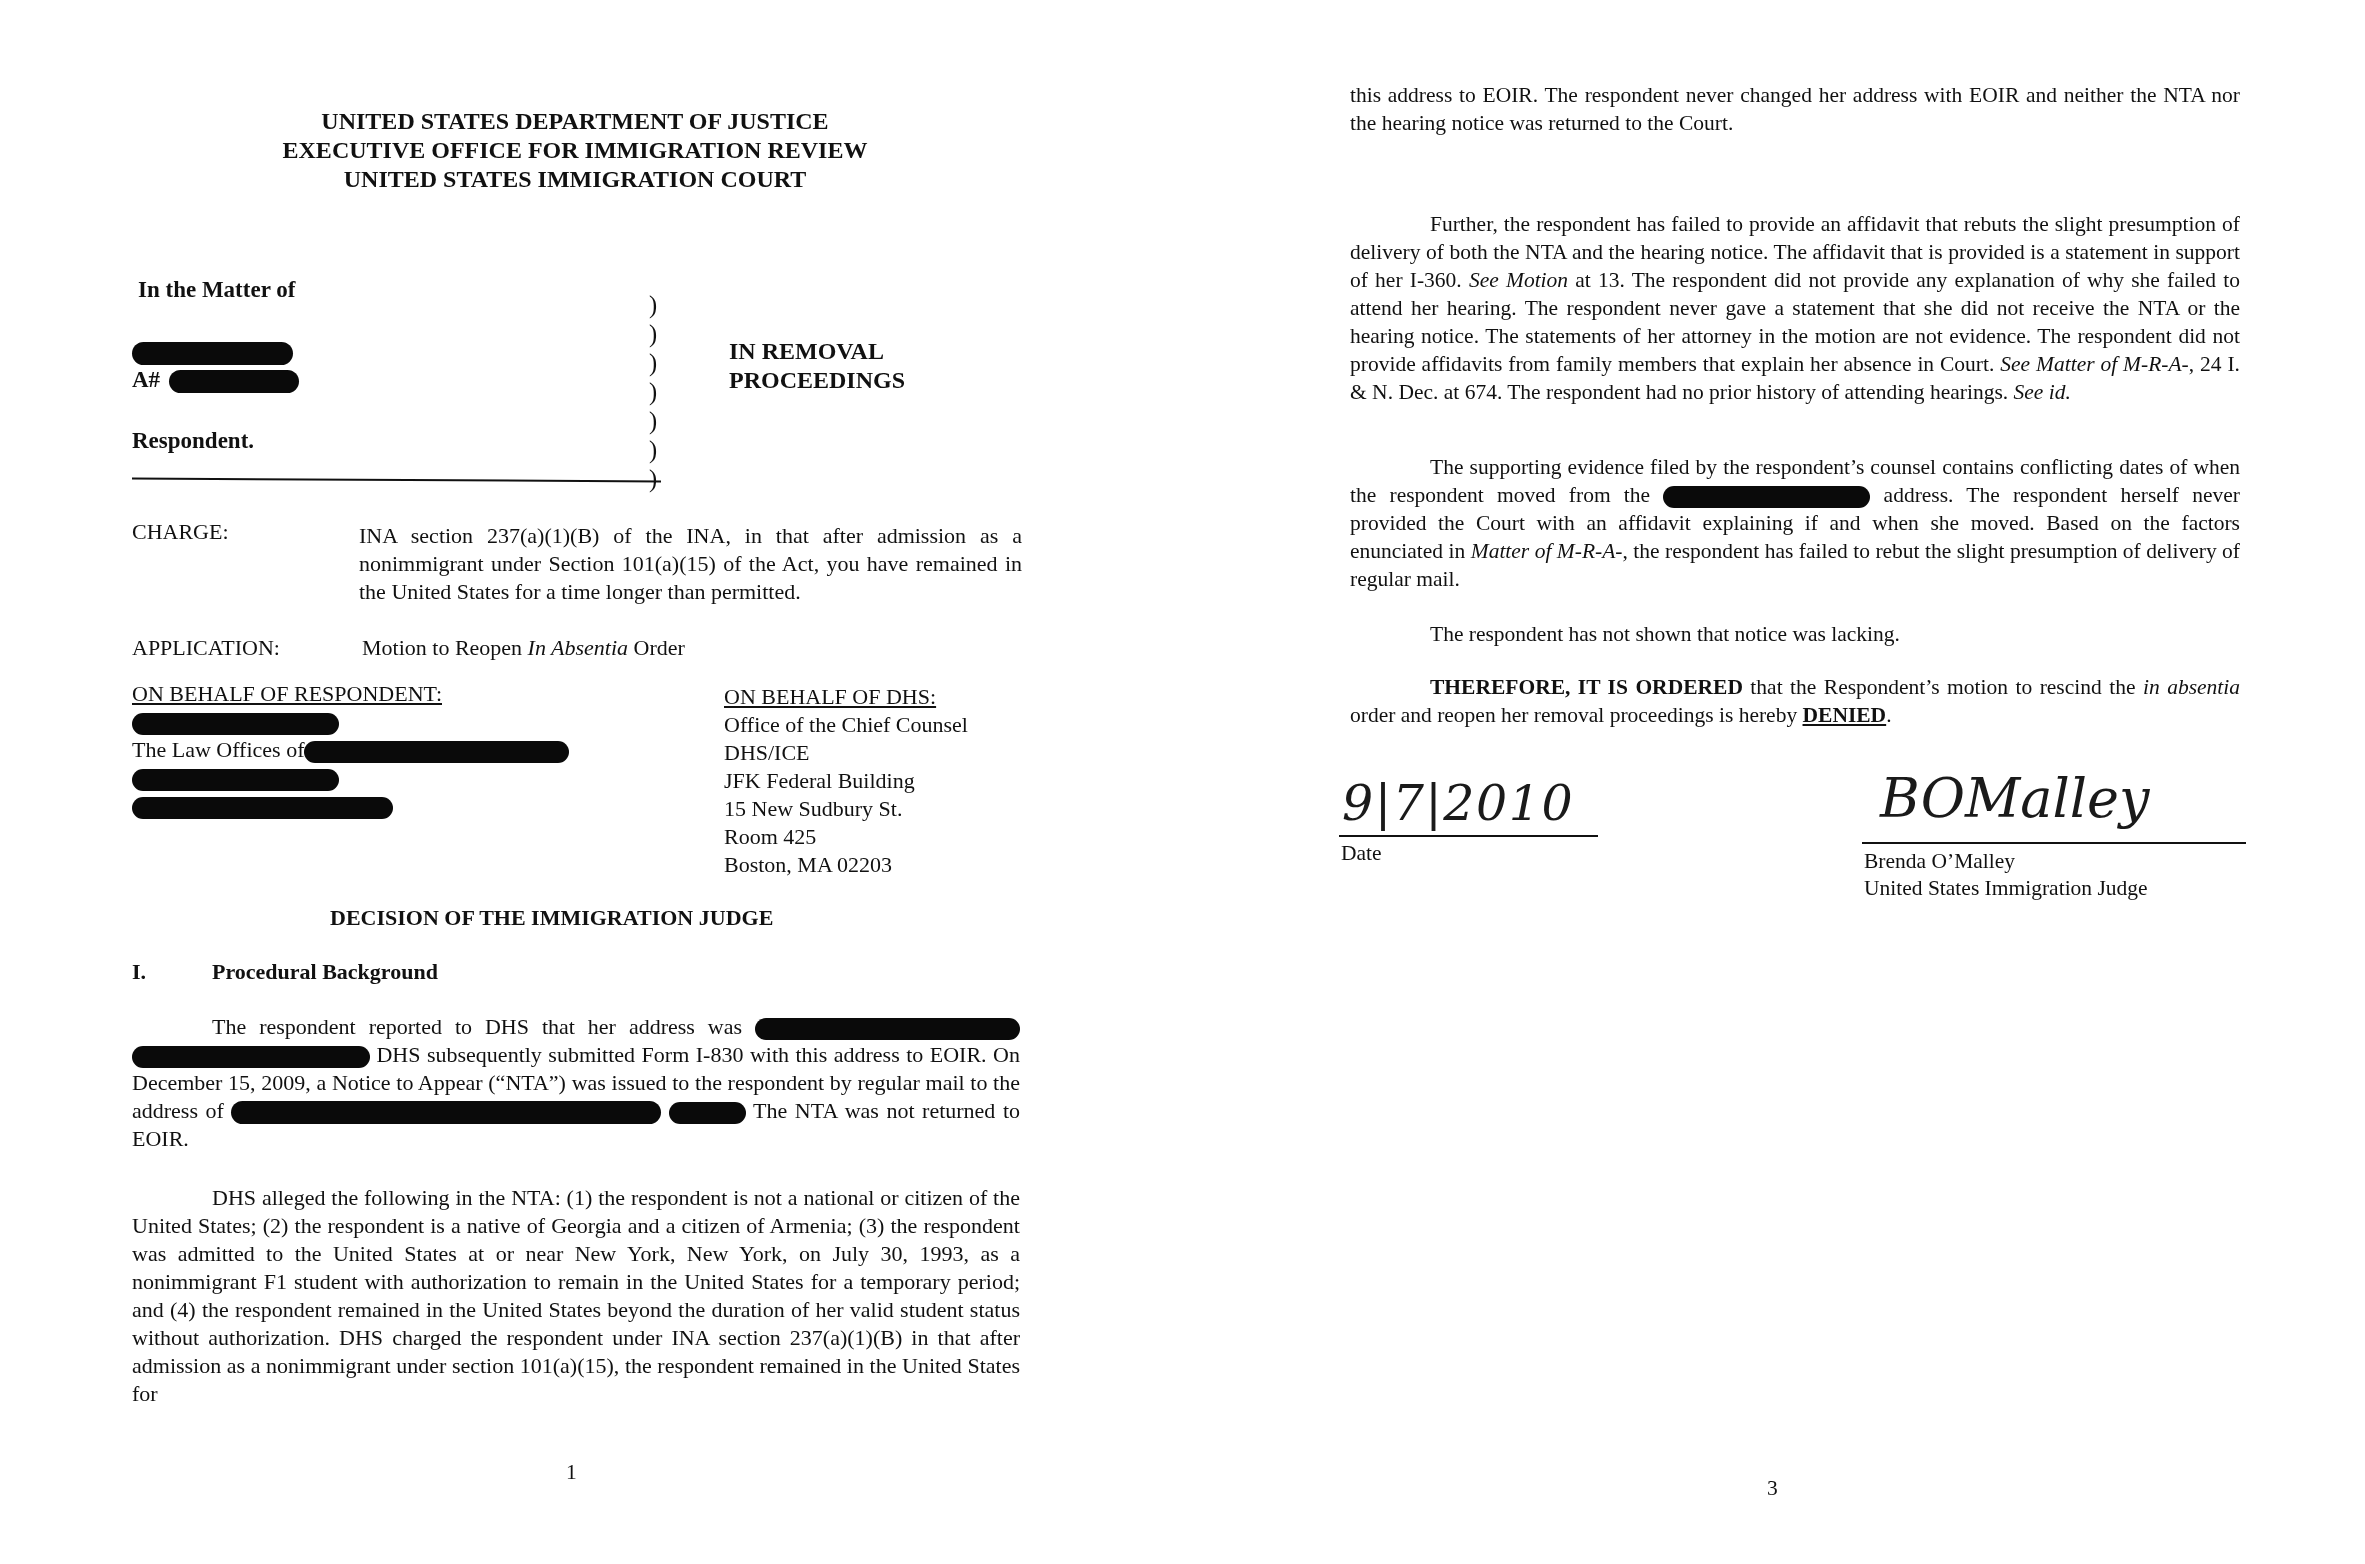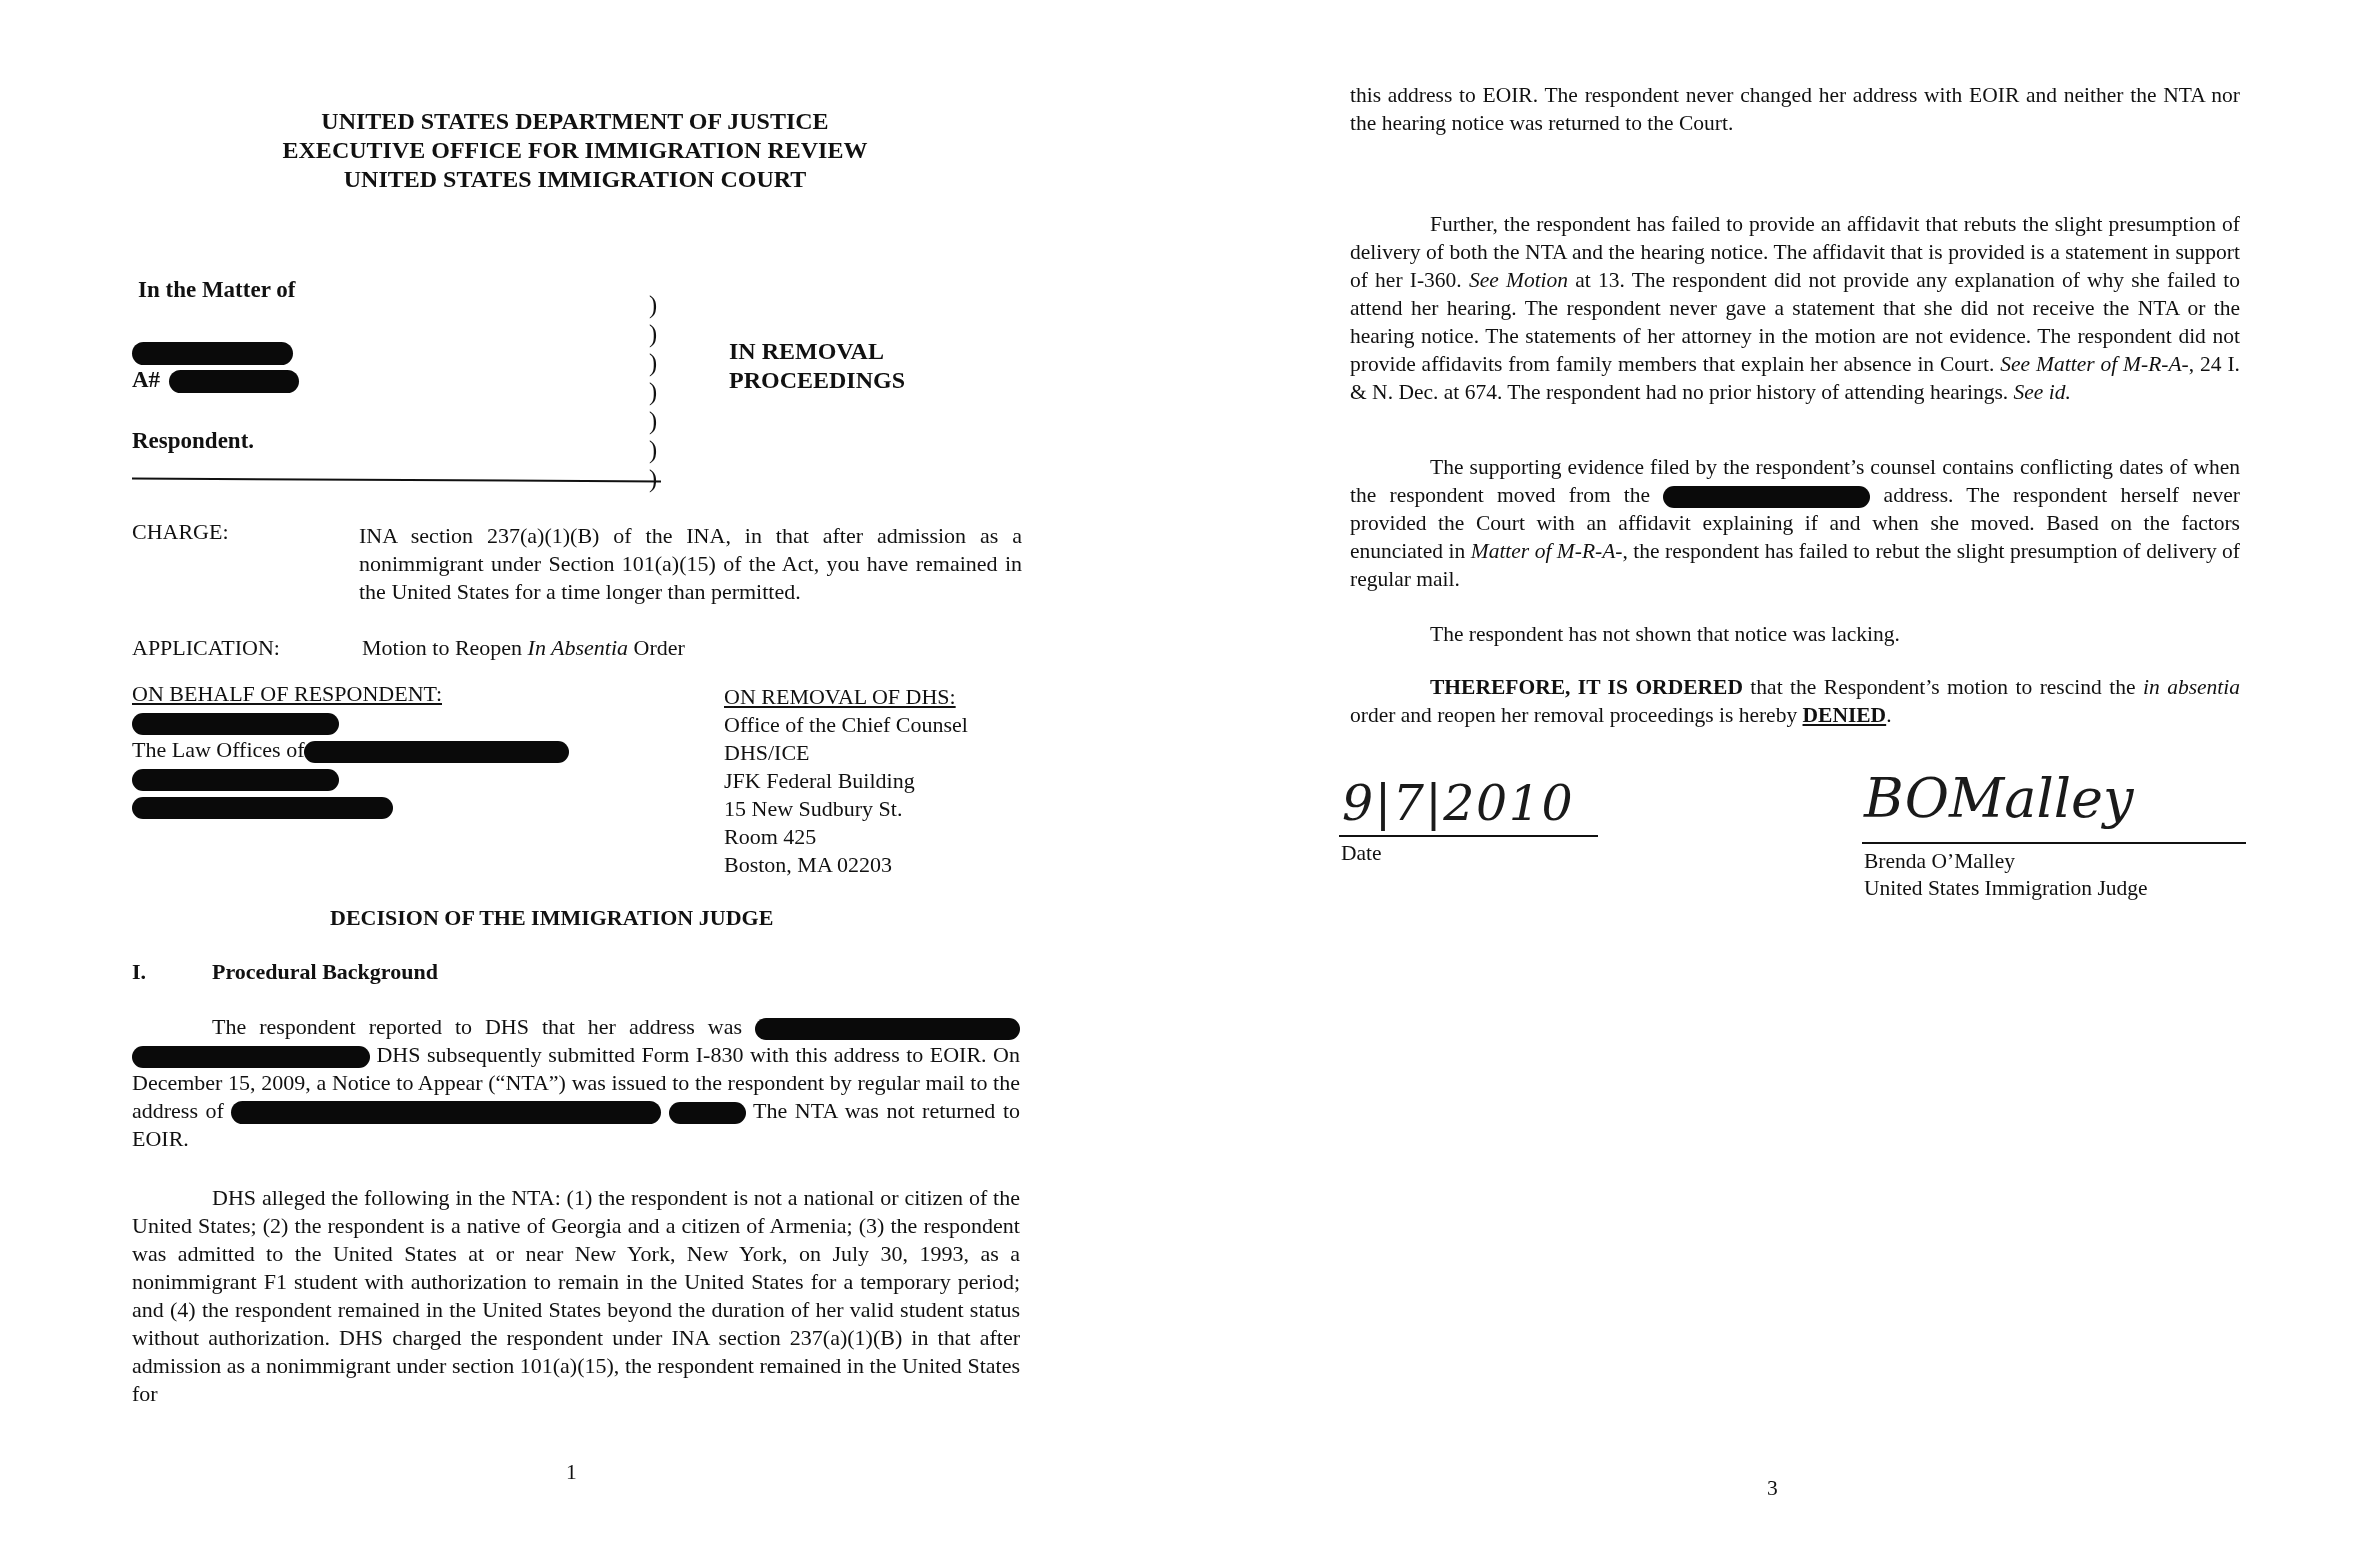--- a/index.html
+++ b/index.html
@@ -31,21 +31,21 @@
   .section-head .num { display:inline-block; width:80px; }
   .para { font-size:22px; line-height:28px; text-align:justify; text-align-last:left; }
   .para-left { left:132px; width:888px; }
   .indent { display:inline-block; width:80px; }
   .page-num { font-size:21.5px; }
 
   
   .para-right { left:169px; width:890px; font-size:21.5px; line-height:28px; }
   .sig-line { height:2.3px; background:#111; }
   .date-hand { font-family:"DejaVu Serif",serif; font-style:italic; font-size:49px; letter-spacing:1.5px; color:#1a1a1a; }
-  .sig-hand { font-family:"DejaVu Serif",serif; font-style:italic; font-size:54px; color:#1a1a1a; }
+  .sig-hand { font-family:"DejaVu Serif",serif; font-style:italic; font-size:54px; color:#1a1a1a;margin-left:16px; }
   .sig-text { font-size:21.5px; line-height:28px; }
   .denied { font-weight:bold; text-decoration:underline; }
 </style>
 </head>
 <body>
 
 <div class="page page-left">
 
   <div class="abs header">
     <div>UNITED STATES DEPARTMENT OF JUSTICE</div>
@@ -89,21 +89,21 @@
 
   <div class="abs counsel-left">
     <div class="ul">ON BEHALF OF RESPONDENT:</div>
     <div><span class="redact" style="width:207px;height:21.5px;"></span></div>
     <div><span>The Law Offices of</span><span class="redact" style="width:265px;height:21.5px;"></span></div>
     <div><span class="redact" style="width:207px;height:21.5px;"></span></div>
     <div><span class="redact" style="width:261px;height:21.5px;"></span></div>
   </div>
 
   <div class="abs counsel-right">
-    <div class="ul">ON REMOVAL OF DHS:</div>
+    <div class="ul">ON BEHALF OF DHS:</div>
     <div>Office of the Chief Counsel</div>
     <div>DHS/ICE</div>
     <div>JFK Federal Building</div>
     <div>15 New Sudbury St.</div>
     <div>Room 425</div>
     <div>Boston, MA 02203</div>
   </div>
 
   <div class="abs decision-title">DECISION OF THE IMMIGRATION JUDGE</div>
 

